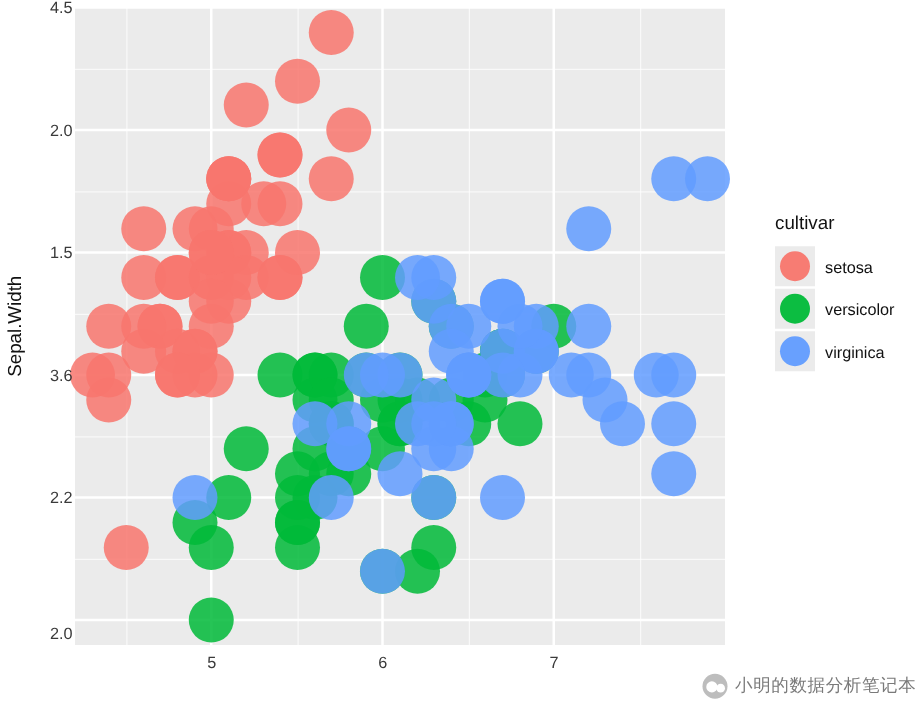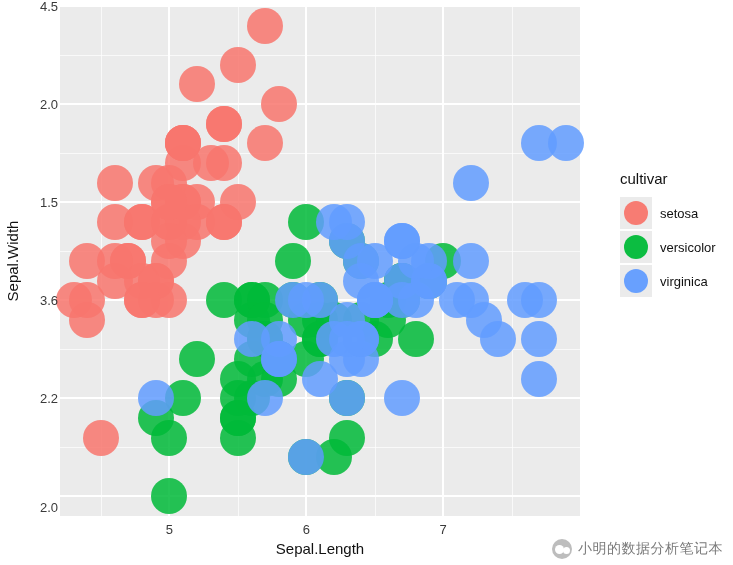--- a/index.html
+++ b/index.html
@@ -97,21 +97,21 @@
     opacity: 0.95;
   }
   .point {
     position: absolute;
     border-radius: 50%;
     transform: translate(-50%, -50%);
     opacity: 0.85;
   }
   .watermark {
     position: absolute;
-    right: 10px;
+    right: 0;
     bottom: 6px;
     font-size: 14px;
     color: #7a7a7a;
     letter-spacing: 0.5px;
     display: flex;
     align-items: center;
     gap: 6px;
   }
   .watermark .wx {
     width: 20px; height: 20px; border-radius: 50%;
@@ -294,21 +294,20 @@
       <div class="point" style="left: 355.789px; top: 255px; width: 36px; height: 36px; background: rgb(97, 156, 255);"></div>
       <div class="point" style="left: 342.105px; top: 235.385px; width: 36px; height: 36px; background: rgb(97, 156, 255);"></div>
       <div class="point" style="left: 342.105px; top: 294.231px; width: 36px; height: 36px; background: rgb(97, 156, 255);"></div>
       <div class="point" style="left: 287.368px; top: 392.308px; width: 36px; height: 36px; background: rgb(97, 156, 255);"></div>
       <div class="point" style="left: 314.737px; top: 294.231px; width: 36px; height: 36px; background: rgb(97, 156, 255);"></div>
       <div class="point" style="left: 273.684px; top: 215.769px; width: 36px; height: 36px; background: rgb(97, 156, 255);"></div>
       <div class="point" style="left: 232.632px; top: 294.231px; width: 36px; height: 36px; background: rgb(97, 156, 255);"></div>
     </div>
 
   <div class="ylab">Sepal.Width</div>
-  <div class="xlab">Sepal.Length</div>
 
   <div class="legend">
     <div class="legend-title">cultivar</div>
     <div id="legend-items">
         <div class="legend-item">
           <div class="legend-key">
             <div class="legend-dot" style="background: rgb(248, 118, 109);"></div>
           </div>
           <span>setosa</span>
         </div>

